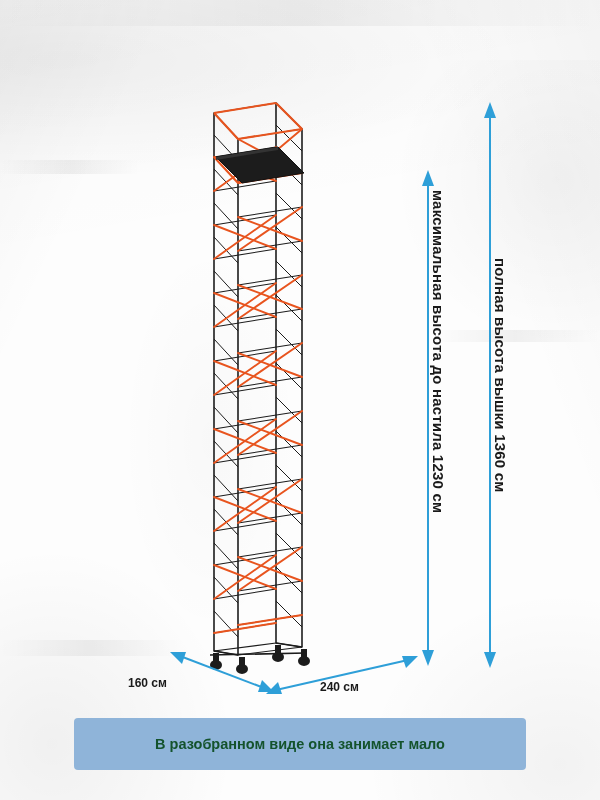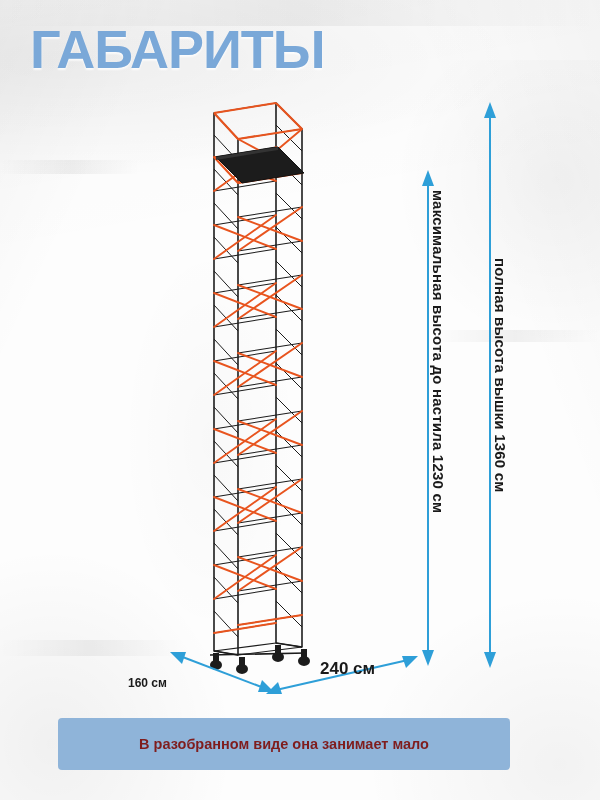--- a/index.html
+++ b/index.html
@@ -74,27 +74,27 @@
     writing-mode: vertical-rl;
     text-orientation: mixed;
     font-size: 15px;
     letter-spacing: 0.2px;
     white-space: nowrap;
   }
 
   
   #caption {
     position: absolute;
-    left: 58px;
+    left: 74px;
     top: 718px;
     width: 452px;
     height: 52px;
     background: #8fb4d9;
     border-radius: 4px;
-    color: #7f1d1d;
+    color: #14532d;
     font-size: 14.5px;
     line-height: 19px;
     font-weight: bold;
     display: flex;
     align-items: center;
     justify-content: center;
     text-align: center;
     padding: 0 12px;
     box-sizing: border-box;
   }
@@ -107,21 +107,20 @@
   <div class="fabric-shade fs1"></div>
   <div class="fabric-shade fs2"></div>
   <div class="fabric-shade fs3"></div>
   <div class="fabric-shade fs4"></div>
   <div class="fabric-shade fs5"></div>
   <div class="crease" style="left:0px;top:0px;width:600px;height:26px;"></div>
   <div class="crease" style="left:0px;top:160px;width:140px;height:14px;"></div>
   <div class="crease" style="left:430px;top:330px;width:170px;height:12px;"></div>
   <div class="crease" style="left:0px;top:640px;width:180px;height:16px;"></div>
 
-  <div id="title">ГАБАРИТЫ</div>
 
   <svg id="tower" viewBox="0 0 180 590">
     <g stroke="#1c1c1c" stroke-width="1.6" fill="none" stroke-linecap="round">
 
       <line x1="34" y1="18" x2="34" y2="556"></line>
       <line x1="96" y1="8" x2="96" y2="548"></line>
 
       <line x1="58" y1="44" x2="58" y2="560"></line>
       <line x1="122" y1="34" x2="122" y2="552"></line>
     </g>
@@ -296,21 +295,21 @@
   </svg>
   <div class="dim-label" style="left:128px;top:676px;font-size:12px;">160 см</div>
 
   <svg style="position:absolute;left:262px;top:650px;width:160px;height:50px;" viewBox="0 0 160 50">
     <g stroke="#2e9fd8" stroke-width="2" fill="none">
       <line x1="14" y1="40" x2="146" y2="10"></line>
     </g>
     <polygon points="4,44 20,44 16,32" fill="#2e9fd8"></polygon>
     <polygon points="156,6 140,6 144,18" fill="#2e9fd8"></polygon>
   </svg>
-  <div class="dim-label" style="left:320px;top:659px;font-size:17px;">240 см</div>
+  <div class="dim-label" style="left:320px;top:680px;font-size:12px;">240 см</div>
 
   <div id="caption">
     <div>
       <span>В разобранном виде она занимает мало</span><br>
     </div>
   </div>
 
 </div>
 
 </body></html>

